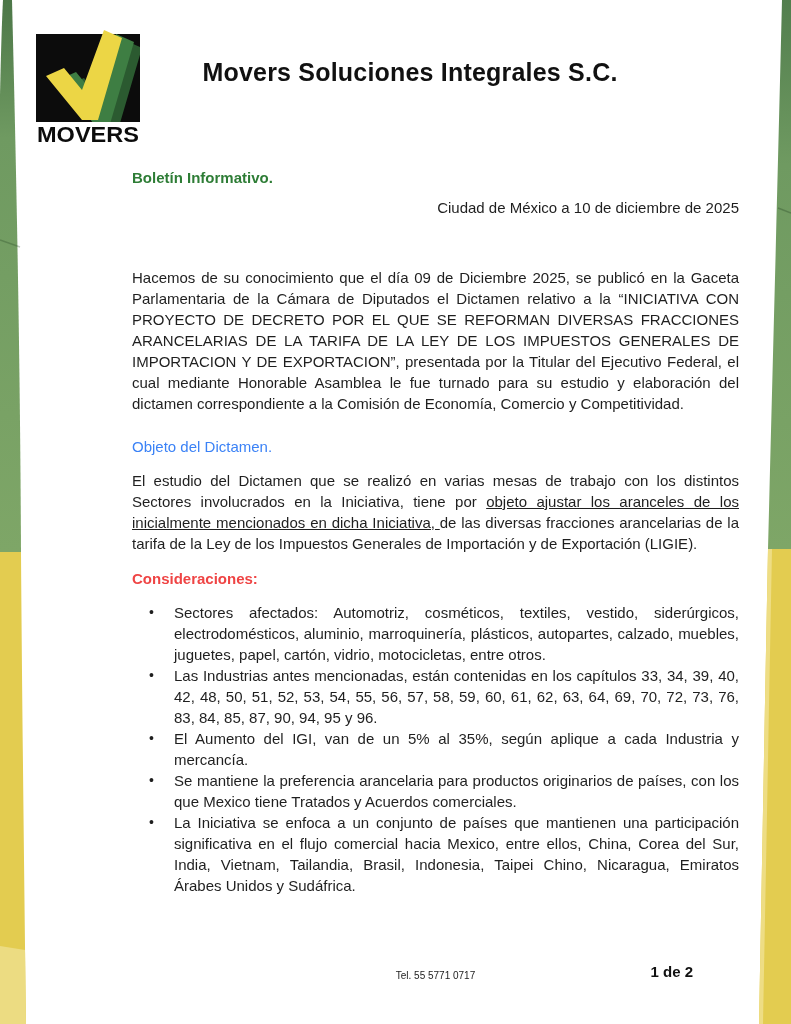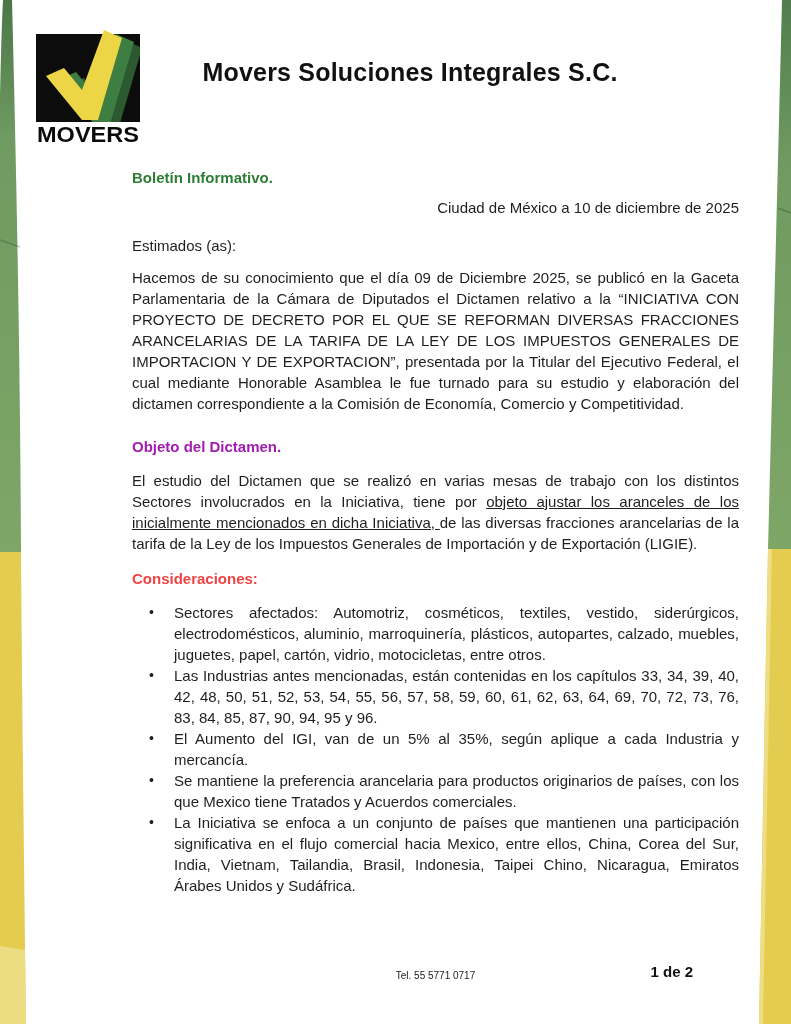--- a/index.html
+++ b/index.html
@@ -33,21 +33,21 @@
   .content {
     position: absolute; left: 93px; top: 0; width: 607px; height: 816px;
     color: #1f1f1f; font-size: 15px; line-height: 21px; margin-left: 39px;
   }
   .content > div { position: absolute; left: 0; right: 0; }
 
   .bulletin-label { top: 167px; font-weight: bold; color: #2e7d36; }
   .dateline      { top: 197px; text-align: right; }
   .salutation    { top: 235px; }
   .para-1        { top: 267px; text-align: justify; }
-  .objeto-heading{ top: 436px; font-weight: bold; color: #a21caf; }
+  .objeto-heading{ top: 436px; font-weight: normal; color: #3b82f6; }
   .para-2        { top: 470px; text-align: justify; }
   .underlined    { text-decoration: underline; }
   .consider-heading { top: 568px; font-weight: bold; color: #ef4444; }
   .bullet-list   { top: 602px; }
   .bullet-item {
     position: relative;
     padding-left: 42px;
     text-align: justify;
   }
   .bullet-item::before {
@@ -115,21 +115,20 @@
   </div>
 
   <div class="company-title">Movers Soluciones Integrales S.C.</div>
 
   <div class="content">
 
     <div class="bulletin-label">Boletín Informativo.</div>
 
     <div class="dateline">Ciudad de México a 10 de diciembre de 2025</div>
 
-    <div class="salutation">Estimados (as):</div>
 
     <div class="para-1">Hacemos de su conocimiento que el día 09 de Diciembre 2025, se publicó en la Gaceta Parlamentaria de la Cámara de Diputados el Dictamen relativo a la “INICIATIVA CON PROYECTO DE DECRETO POR EL QUE SE REFORMAN DIVERSAS FRACCIONES ARANCELARIAS DE LA TARIFA DE LA LEY DE LOS IMPUESTOS GENERALES DE IMPORTACION Y DE EXPORTACION”, presentada por la Titular del Ejecutivo Federal, el cual mediante Honorable Asamblea le fue turnado para su estudio y elaboración del dictamen correspondiente a la Comisión de Economía, Comercio y Competitividad.</div>
 
     <div class="objeto-heading">Objeto del Dictamen.</div>
 
     <div class="para-2"><span>El estudio del Dictamen que se realizó en varias mesas de trabajo con los distintos Sectores involucrados en la Iniciativa, tiene por </span><span class="underlined">objeto ajustar los aranceles de los inicialmente mencionados en dicha Iniciativa, </span><span>de las diversas fracciones arancelarias de la tarifa de la Ley de los Impuestos Generales de Importación y de Exportación (LIGIE).</span></div>
 
     <div class="consider-heading">Consideraciones:</div>
 
     <div class="bullet-list">

